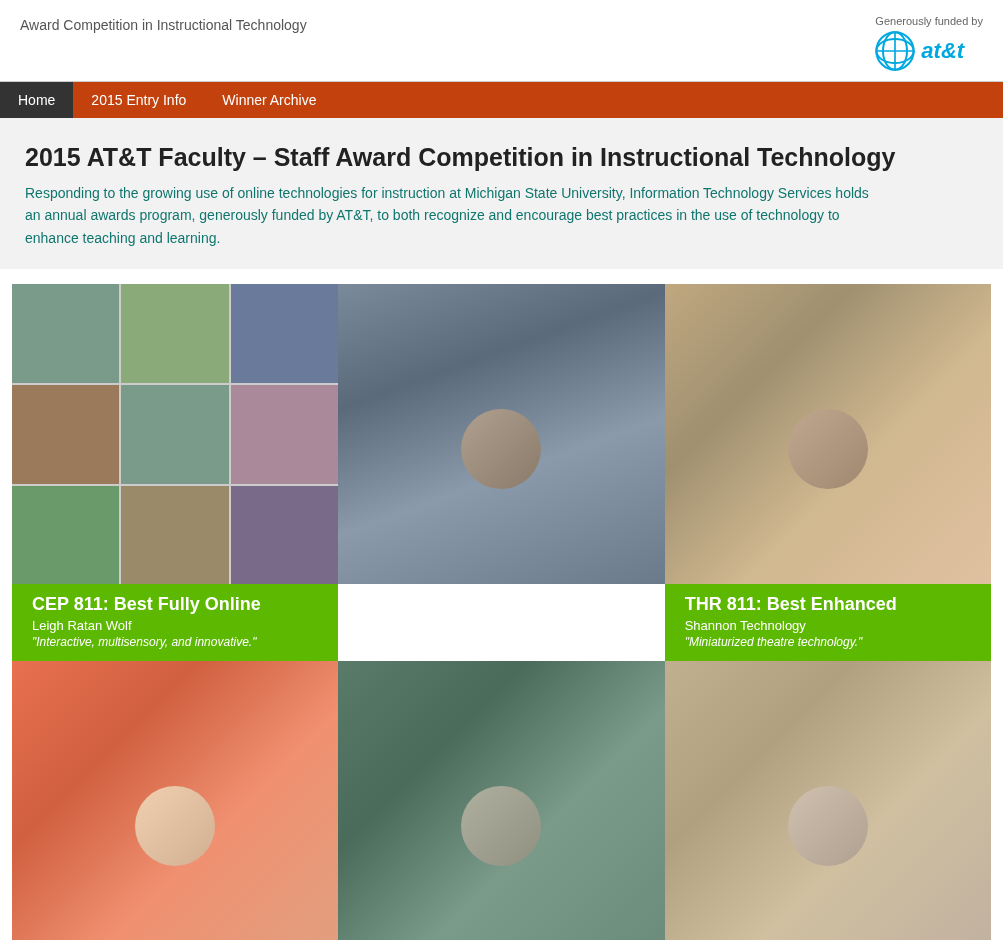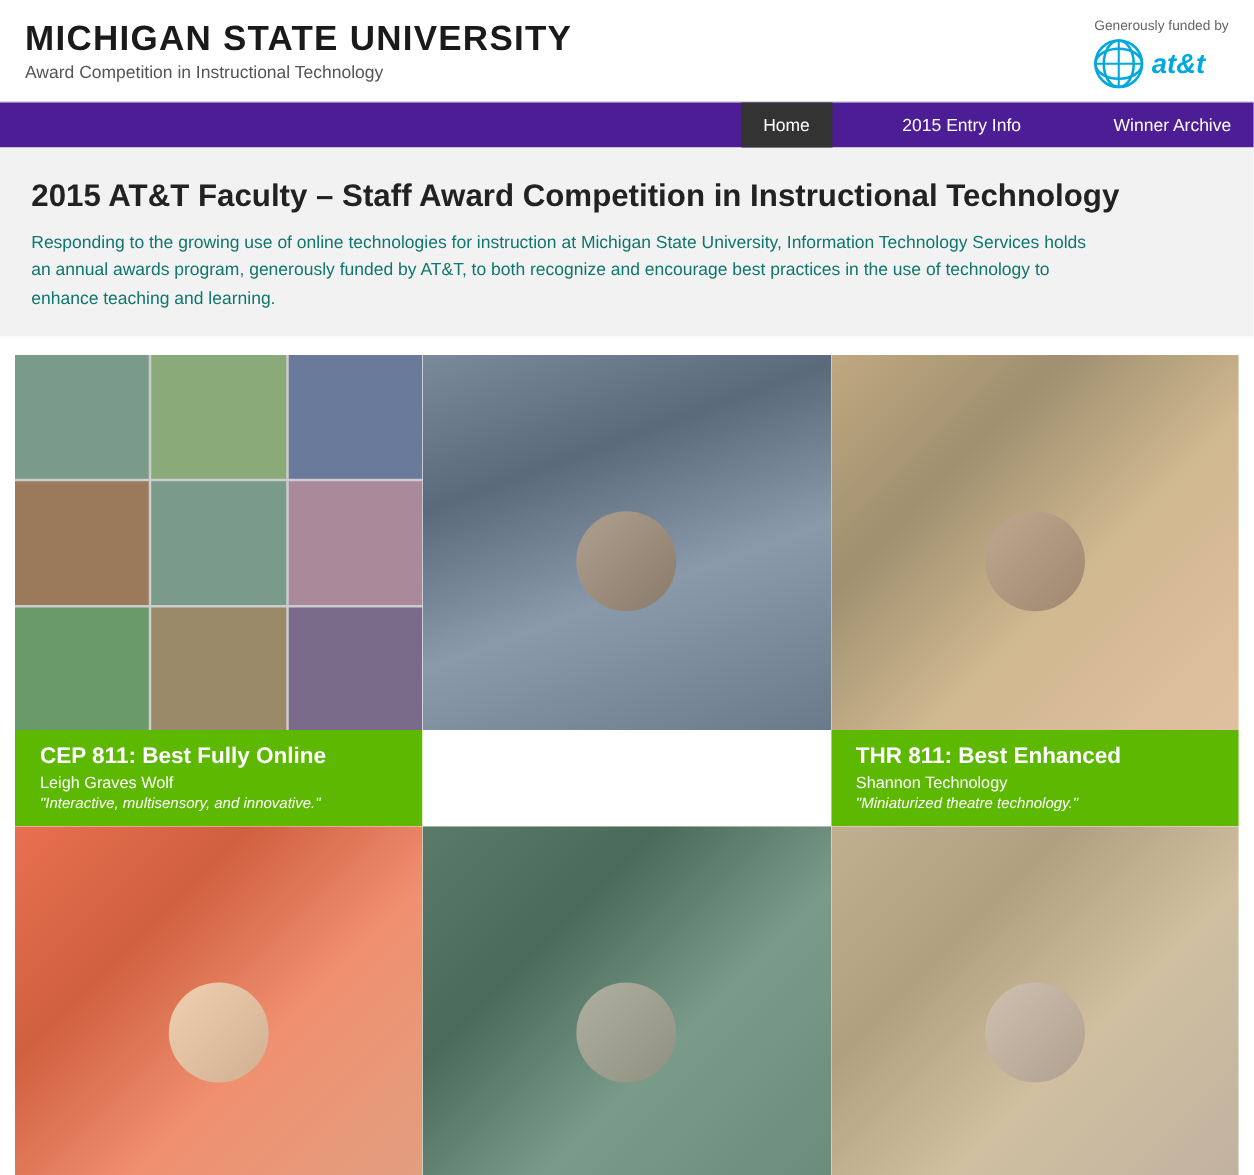--- a/index.html
+++ b/index.html
@@ -11,21 +11,21 @@
     #header { padding: 15px 20px 10px; display: flex; justify-content: space-between; align-items: flex-start; border-bottom: 1px solid #ccc; }
     #header-left h1 { font-size: 28px; font-weight: 900; color: #1a1a1a; letter-spacing: 1px; }
     #header-left p { font-size: 14px; color: #555; margin-top: 2px; }
     #header-right { text-align: right; }
     #header-right .funded-by { font-size: 11px; color: #666; margin-bottom: 4px; }
     .att-logo { display: flex; align-items: center; gap: 6px; }
     .att-logo-icon { width: 40px; height: 40px; }
     .att-logo-text { font-size: 22px; color: #00a8e0; font-weight: bold; font-style: italic; }
 
     
-    #nav { background: #4c1d95; display: flex; justify-content: flex-end; padding: 0; gap: 38px; }
+    #nav { background: #c2410c; display: flex; padding: 0; }
     .nav-item { padding: 10px 18px; color: #fff; font-size: 14px; cursor: pointer; text-decoration: none; }
     .nav-item.active { background: #333; }
 
     
     #hero { background: #f2f2f2; padding: 25px 25px 20px; margin: 0; }
     #hero h2 { font-size: 25px; font-weight: bold; color: #222; margin-bottom: 10px; }
     #hero p { font-size: 14px; color: #0f766e; line-height: 1.6; max-width: 860px; }
 
     
     #grid { display: grid; grid-template-columns: repeat(3, 1fr); gap: 0; margin: 15px 12px; }
@@ -55,21 +55,20 @@
     .collage-cell:nth-child(8) { background: #6a9a7a; }
     .collage-cell:nth-child(9) { background: #7a6a9a; }
   </style>
 </head>
 <body>
 
 <div id="wrapper">
 
   <div id="header">
     <div id="header-left">
-      <h1>MICHIGAN STATE UNIVERSITY</h1>
       <p>Award Competition in Instructional Technology</p>
     </div>
     <div id="header-right">
       <div class="funded-by">Generously funded by</div>
       <div class="att-logo">
         <svg class="att-logo-icon" viewBox="0 0 60 60" xmlns="http://www.w3.org/2000/svg">
           <ellipse cx="30" cy="30" rx="28" ry="18" fill="none" stroke="#00a8e0" stroke-width="3"></ellipse>
           <ellipse cx="30" cy="30" rx="18" ry="28" fill="none" stroke="#00a8e0" stroke-width="3"></ellipse>
           <ellipse cx="30" cy="30" rx="28" ry="28" fill="none" stroke="#00a8e0" stroke-width="3"></ellipse>
           <line x1="2" y1="30" x2="58" y2="30" stroke="#00a8e0" stroke-width="2.5"></line>
@@ -102,21 +101,21 @@
           <div class="collage-cell" style="background:#9a7a5a"></div>
           <div class="collage-cell" style="background:#7a9a8a"></div>
           <div class="collage-cell" style="background:#aa8a9a"></div>
           <div class="collage-cell" style="background:#6a9a6a"></div>
           <div class="collage-cell" style="background:#9a8a6a"></div>
           <div class="collage-cell" style="background:#7a6a8a"></div>
         </div>
       </div>
       <div class="card-label">
         <h3>CEP 811: Best Fully Online</h3>
-        <div class="person">Leigh Graves Wolf</div>
+        <div class="person">Leigh Ratan Wolf</div>
         <div class="quote">"Interactive, multisensory, and innovative."</div>
       </div>
     </div>
 
     <div class="card card-green">
       <div class="card-img-placeholder" style="background: linear-gradient(160deg, #7a8a9a 0%, #5a6a7a 30%, #8a9aaa 60%, #6a7a8a 100%); display:flex; align-items:center; justify-content:center;">
         <div style="width:80px; height:80px; border-radius:50%; background: linear-gradient(135deg, #b0a090, #8a7a6a); margin-top:30px;"></div>
       </div>
     </div>
 

